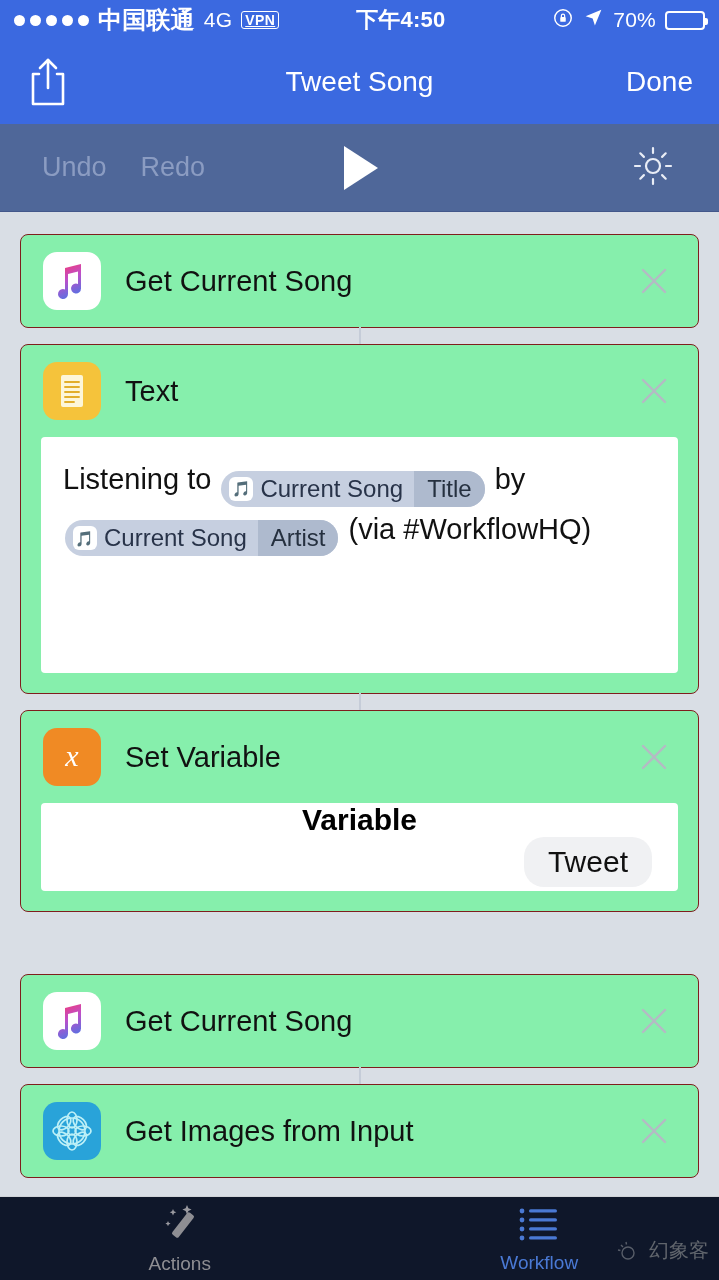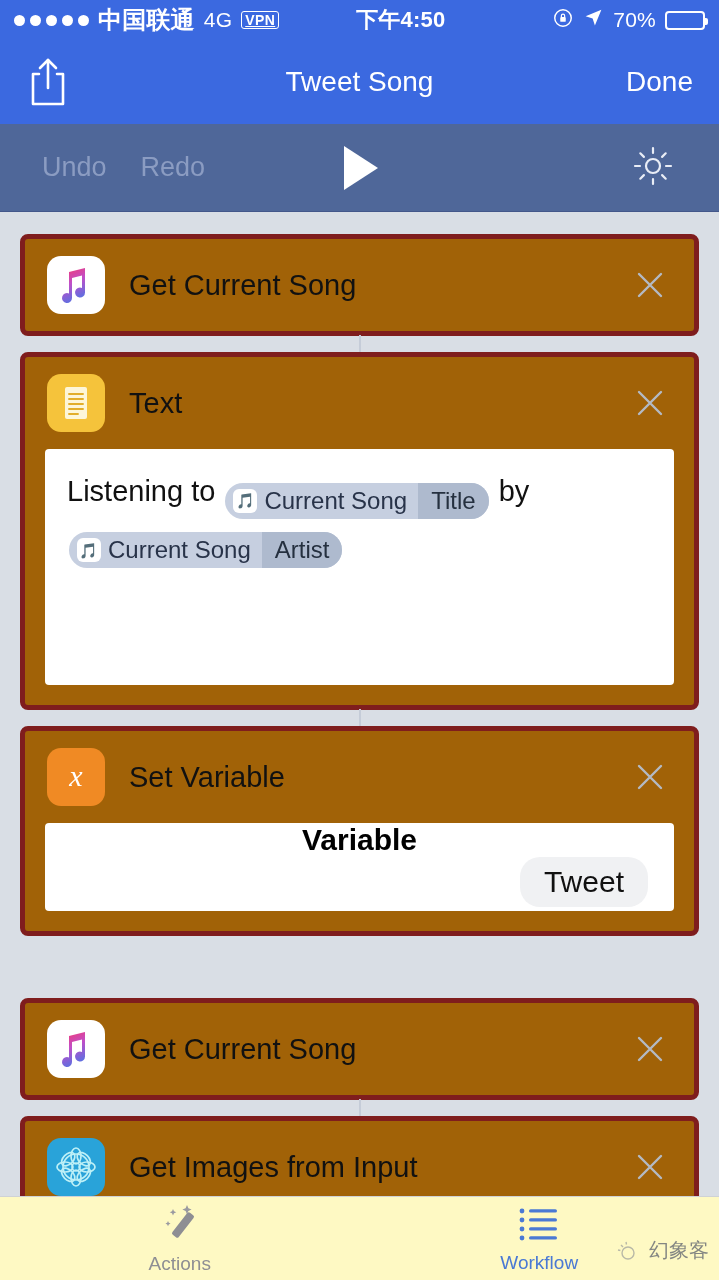--- a/index.html
+++ b/index.html
@@ -67,22 +67,22 @@
   .play { position:absolute; left:0; right:0; display:flex; justify-content:center; }
   .play svg { display:block; }
   .gear { margin-left:auto; z-index:2; }
 
   
   .list {
     position:absolute; top:212px; left:0; right:0; bottom:84px;
     background:#d9dee5; padding:22px 20px 0 20px; overflow:hidden;
   }
   .card {
-    background:#a16207; border-radius:8px; position:relative;
-    border:5px solid #7f1d1d;
+    background:#86efac; border-radius:8px; position:relative;
+    border:1px solid #7f1d1d;
   }
   .card-head {
     display:flex; align-items:center; height:92px; padding:0 22px;
   }
   .act-icon {
     width:58px; height:58px; border-radius:14px; flex:0 0 58px;
     display:flex; align-items:center; justify-content:center; overflow:hidden;
   }
   .act-title {
     margin-left:24px; font-size:29px; color:#111; font-weight:400; flex:1;
@@ -129,21 +129,21 @@
   }
   .var-label { font-size:30px; font-weight:700; color:#000; }
   .var-value {
     margin-left:auto; background:#f0f1f3; border-radius:20px;
     padding:8px 24px; font-size:30px; color:#111;
   }
 
   
   .tabbar {
     position:absolute; left:0; right:0; bottom:0; height:84px;
-    background:#fef9c3; border-top:1px solid #cfd2d6;
+    background:#0f172a; border-top:1px solid #cfd2d6;
     display:flex; align-items:center;
   }
   .tab { flex:1; display:flex; flex-direction:column; align-items:center; gap:4px; }
   .tab-label { font-size:19px; }
   .tab-actions .tab-label { color:#8e8e93; }
   .tab-workflow .tab-label { color:#4a79d4; }
   .watermark {
     position:absolute; right:10px; bottom:16px;
     display:flex; align-items:center; gap:8px;
     color:#6f7378; font-size:20px; opacity:.85;
@@ -270,21 +270,21 @@
               <span class="token-ico">🎵</span>
               <span>Current Song</span>
             </span>
             <span class="token-sub">Title</span>
           </span><span> by </span><span class="token">
             <span class="token-main">
               <span class="token-ico">🎵</span>
               <span>Current Song</span>
             </span>
             <span class="token-sub">Artist</span>
-          </span>
+          </span><span> (via #WorkflowHQ)</span>
       </div>
     </div>
     <div class="connector"></div>
 
     <div class="card">
       <div class="card-head">
         <span class="act-icon" style="background:#f08a24;">
           <svg width="58" height="58" viewBox="0 0 58 58">
             <text x="29" y="38" font-family="Liberation Serif, serif" font-style="italic" font-size="30" fill="#fff" text-anchor="middle">x</text>
           </svg>

